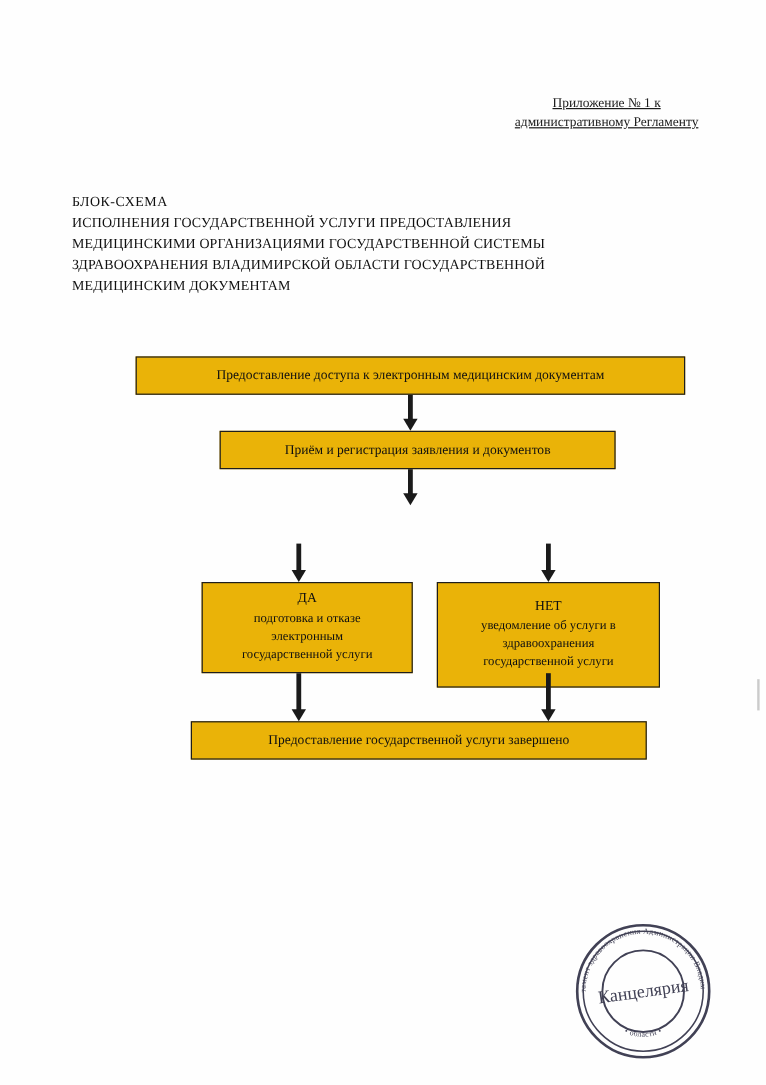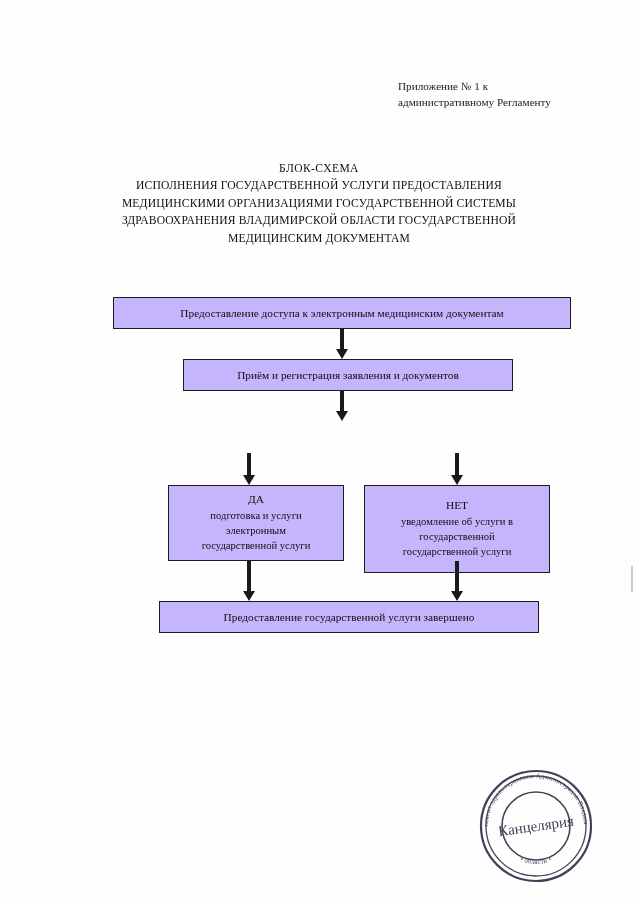--- a/index.html
+++ b/index.html
@@ -25,48 +25,48 @@
   }
 
   
   .header-note {
     position: absolute;
     top: 78px;
     left: 398px;
     width: 215px;
     font-size: 11.2px;
     line-height: 1.45;
-    text-align: left;
+    text-align: center;
     color: #1b1b1b;
+    text-decoration: underline;
   }
   .header-note .line { display: block; white-space: nowrap; }
 
   
   .doc-title {
     position: absolute;
     top: 160px;
     left: 60px;
     width: 518px;
-    text-align: center;
     font-size: 11.6px;
     line-height: 1.50;
     letter-spacing: 0.15px;
     color: #101010;
   }
   .doc-title .t-line { display: block; white-space: nowrap; }
   .doc-title .t-line:first-child { letter-spacing: 0.4px; }
 
   
   .flow { position: absolute; inset: 0; }
 
   .node {
     position: absolute;
     box-sizing: border-box;
     border: 1.3px solid #1d1d1d;
-    background: #c4b5fd;
+    background: #eab308;
     display: flex;
     flex-direction: column;
     align-items: center;
     justify-content: center;
     text-align: center;
     font-size: 11.3px;
     line-height: 1.42;
     color: #101010;
     padding: 2px 6px;
   }
@@ -173,29 +173,29 @@
     </div>
 
     <div class="arrow" id="arrow-2"></div>
 
 
     <div class="arrow" id="arrow-3"></div>
     <div class="arrow" id="arrow-4"></div>
 
     <div class="node" id="node-yes">
       <span class="nline head">ДА</span>
-      <span class="nline">подготовка и услуги</span>
+      <span class="nline">подготовка и отказе</span>
       <span class="nline">электронным</span>
       <span class="nline">государственной услуги</span>
     </div>
 
     <div class="node" id="node-no">
       <span class="nline head">НЕТ</span>
       <span class="nline">уведомление об услуги в</span>
-      <span class="nline">государственной</span>
+      <span class="nline">здравоохранения</span>
       <span class="nline">государственной услуги</span>
     </div>
 
     <div class="arrow" id="arrow-5"></div>
     <div class="arrow" id="arrow-6"></div>
 
     <div class="node" id="node-end">
       <span class="nline">Предоставление государственной услуги завершено</span>
     </div>
 

